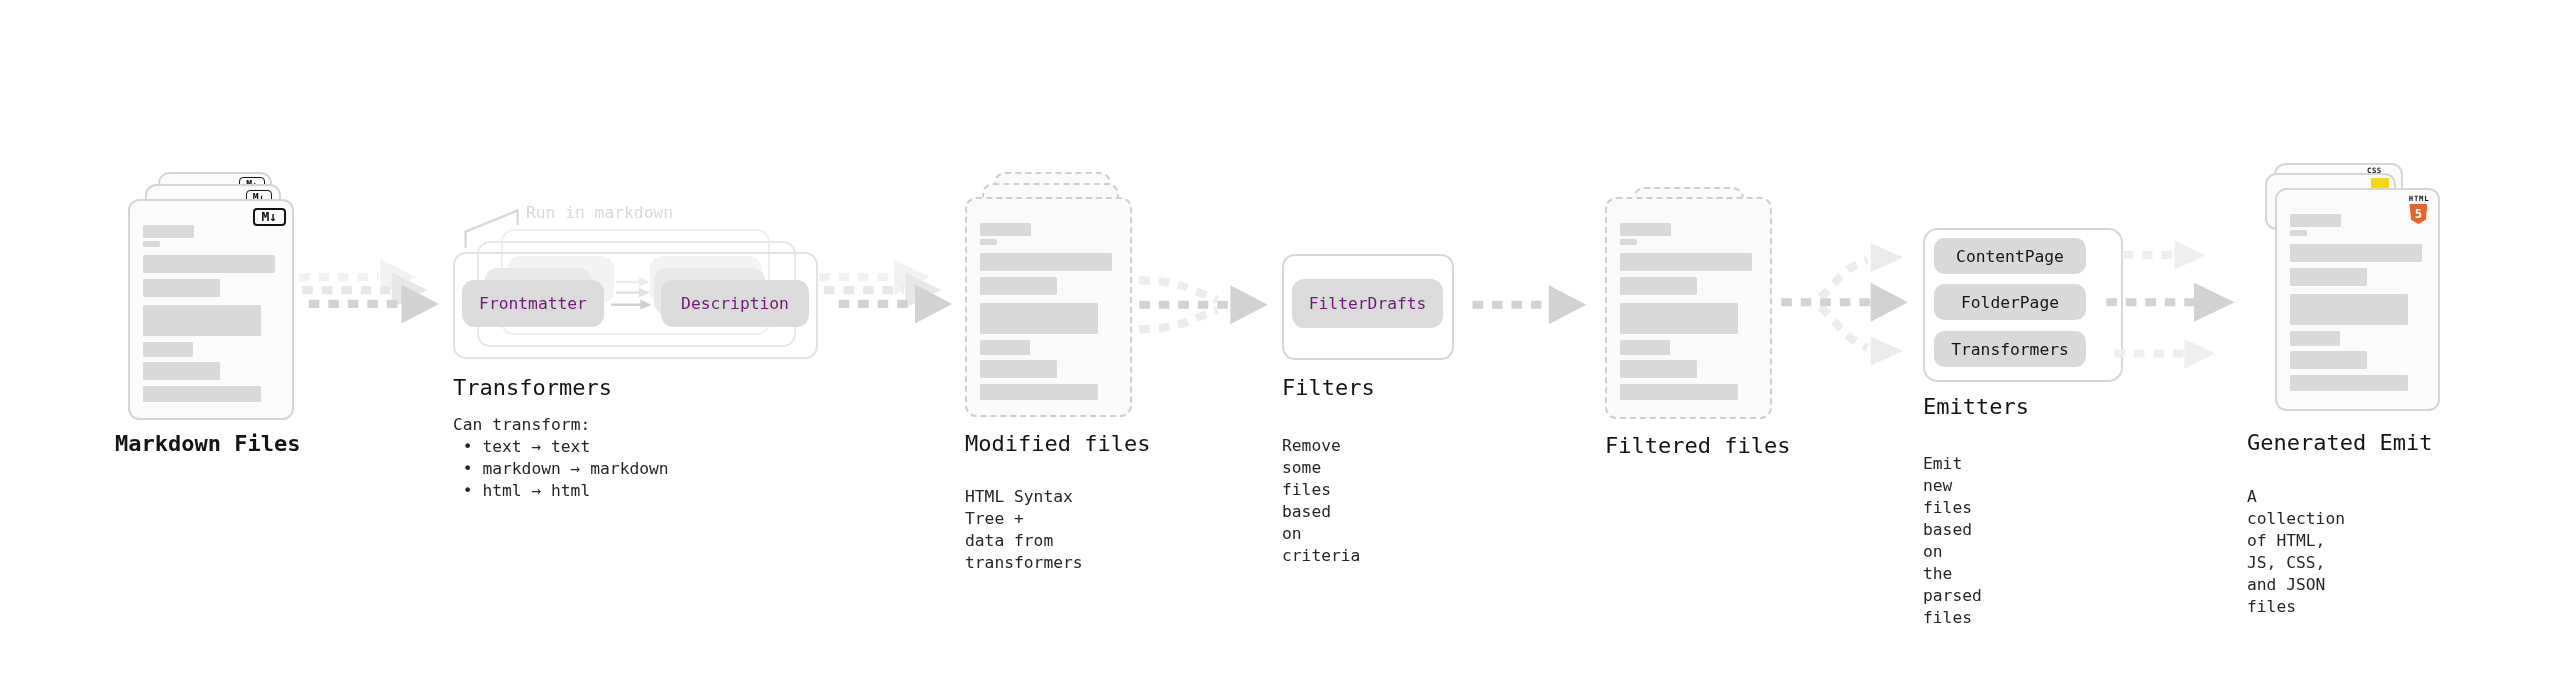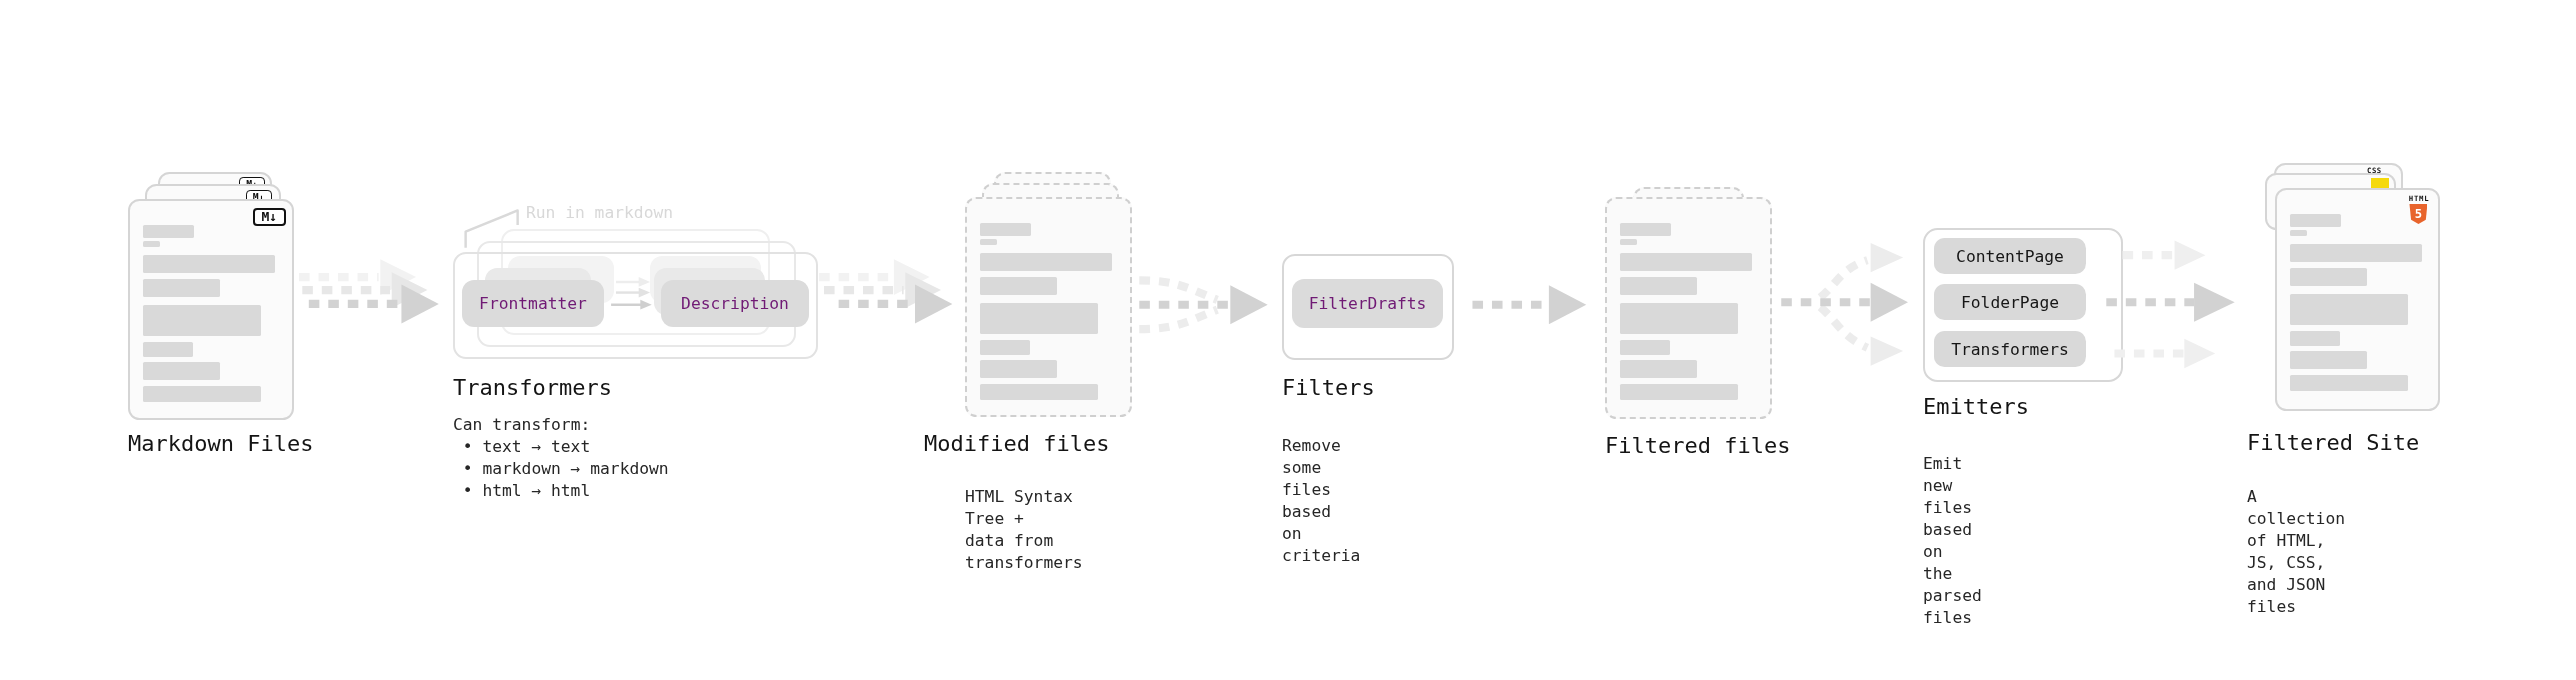--- a/index.html
+++ b/index.html
@@ -66,21 +66,21 @@
           <div class="bar" style="top: 24.4px; width: 51px; height: 12.2px;"></div>
           <div class="bar" style="top: 40px; width: 17px; height: 5.7px;"></div>
           <div class="bar" style="top: 54px; width: 132px; height: 18px;"></div>
           <div class="bar" style="top: 78px; width: 77px; height: 18px;"></div>
           <div class="bar" style="top: 104px; width: 118px; height: 31px;"></div>
           <div class="bar" style="top: 141px; width: 50px; height: 14.6px;"></div>
           <div class="bar" style="top: 161px; width: 77px; height: 18px;"></div>
           <div class="bar" style="top: 185px; width: 118px; height: 16.3px;"></div>
         </div>
     </div>
-    <div class="heading" style="left:128px;top:432px;">Markdown Files</div>
+    <div class="heading" style="left:115px;top:432px;font-weight:bold;">Markdown Files</div>
   </div>
 
   <div class="grp">
     <div class="obox" style="left:501px;top:229px;width:269px;height:106px;border-color:#efefef;"></div>
     <div class="obox" style="left:477px;top:241px;width:319px;height:106px;border-color:#e8e8e8;"></div>
     <div class="obox" style="left:453px;top:252px;width:365px;height:107px;"></div>
 
     <div class="ghost g2" style="left:508px;top:256px;width:106px;height:47px;"></div>
     <div class="ghost g1" style="left:485px;top:268px;width:106px;height:47px;"></div>
     <div class="chip" style="left:462px;top:280px;width:142px;height:47px;">Frontmatter</div>
@@ -108,21 +108,21 @@
           <div class="bar" style="top: 24.4px; width: 51px; height: 12.2px;"></div>
           <div class="bar" style="top: 40px; width: 17px; height: 5.7px;"></div>
           <div class="bar" style="top: 54px; width: 132px; height: 18px;"></div>
           <div class="bar" style="top: 78px; width: 77px; height: 18px;"></div>
           <div class="bar" style="top: 104px; width: 118px; height: 31px;"></div>
           <div class="bar" style="top: 141px; width: 50px; height: 14.6px;"></div>
           <div class="bar" style="top: 161px; width: 77px; height: 18px;"></div>
           <div class="bar" style="top: 185px; width: 118px; height: 16.3px;"></div>
         </div>
     </div>
-    <div class="heading" style="left:924px;top:432px;">Modified files</div>
+    <div class="heading" style="left:965px;top:432px;">Modified files</div>
     <div class="caption" style="left:965px;top:466px;">HTML Syntax Tree +
 data from transformers</div>
   </div>
 
   <div class="grp">
     <div class="obox solidbox" style="left:1282px;top:254px;width:172px;height:106px;">
       <div class="chip" style="left:8.1px;top:23px;width:151px;height:49px;">FilterDrafts</div>
     </div>
     <div class="heading" style="left:1282px;top:376px;">Filters</div>
     <div class="caption" style="left:1282px;top:415px;">Remove some files based
@@ -175,21 +175,21 @@
           <div class="bar" style="top: 24.4px; width: 51px; height: 12.2px;"></div>
           <div class="bar" style="top: 40px; width: 17px; height: 5.7px;"></div>
           <div class="bar" style="top: 54px; width: 132px; height: 18px;"></div>
           <div class="bar" style="top: 78px; width: 77px; height: 18px;"></div>
           <div class="bar" style="top: 104px; width: 118px; height: 31px;"></div>
           <div class="bar" style="top: 141px; width: 50px; height: 14.6px;"></div>
           <div class="bar" style="top: 161px; width: 77px; height: 18px;"></div>
           <div class="bar" style="top: 185px; width: 118px; height: 16.3px;"></div>
         </div>
     </div>
-    <div class="heading" style="left:2247px;top:431px;">Filtered Site</div>
+    <div class="heading" style="left:2247px;top:431px;">Generated Emit</div>
     <div class="caption" style="left:2247px;top:466px;">A collection of HTML,
 JS, CSS, and JSON files</div>
   </div>
 
   <svg width="2576" height="681" viewBox="0 0 3170 838">
 
     <g>
       <line x1="368" y1="341" x2="466" y2="341" stroke="#f2f2f2" stroke-width="10" stroke-dasharray="13 11"></line>
       <polygon points="468,319 468,363 512,341" fill="#f2f2f2"></polygon>
       <line x1="372" y1="357" x2="480" y2="357" stroke="#e7e7e7" stroke-width="10" stroke-dasharray="13 11"></line>

